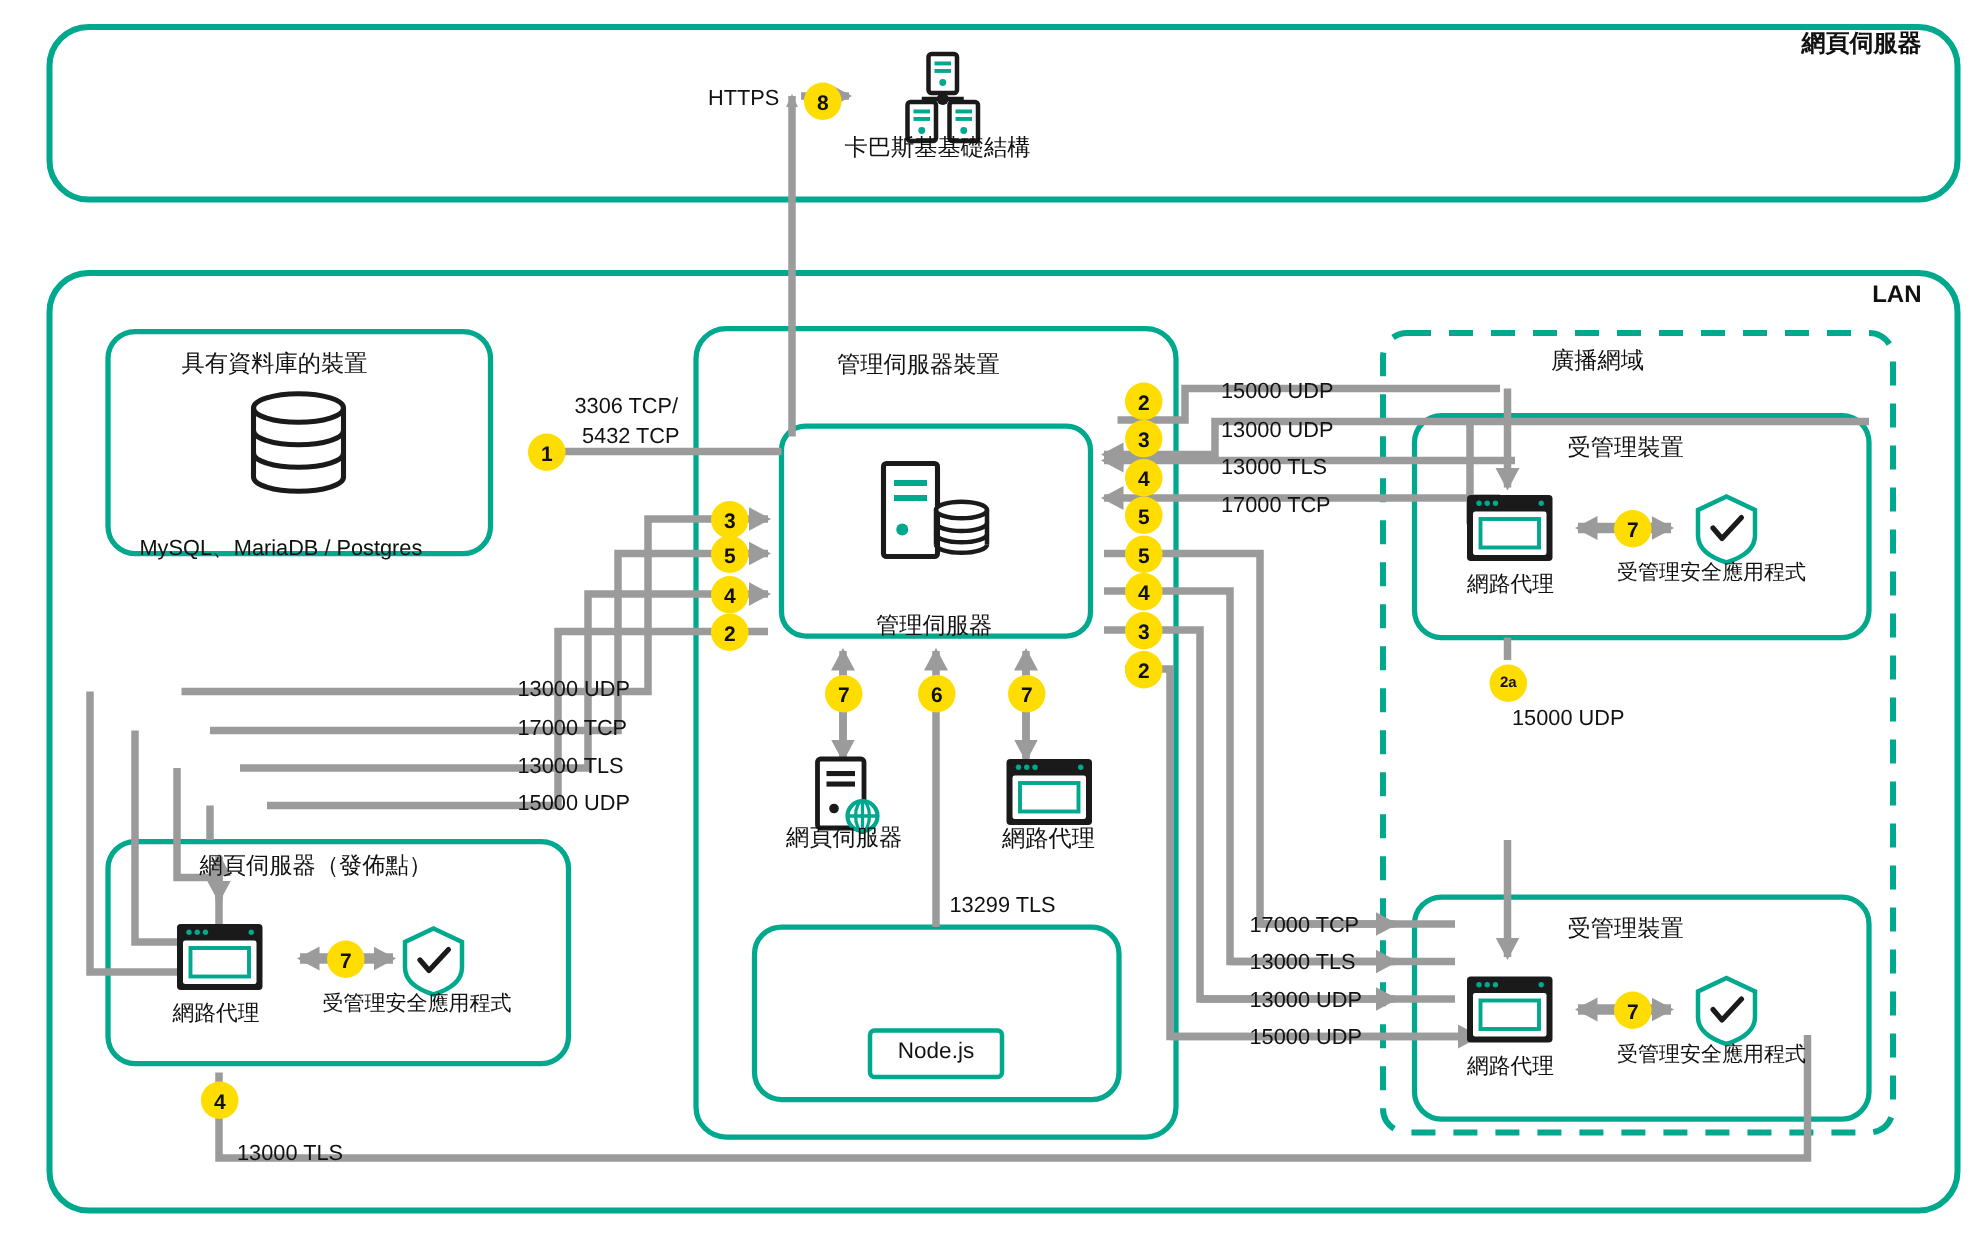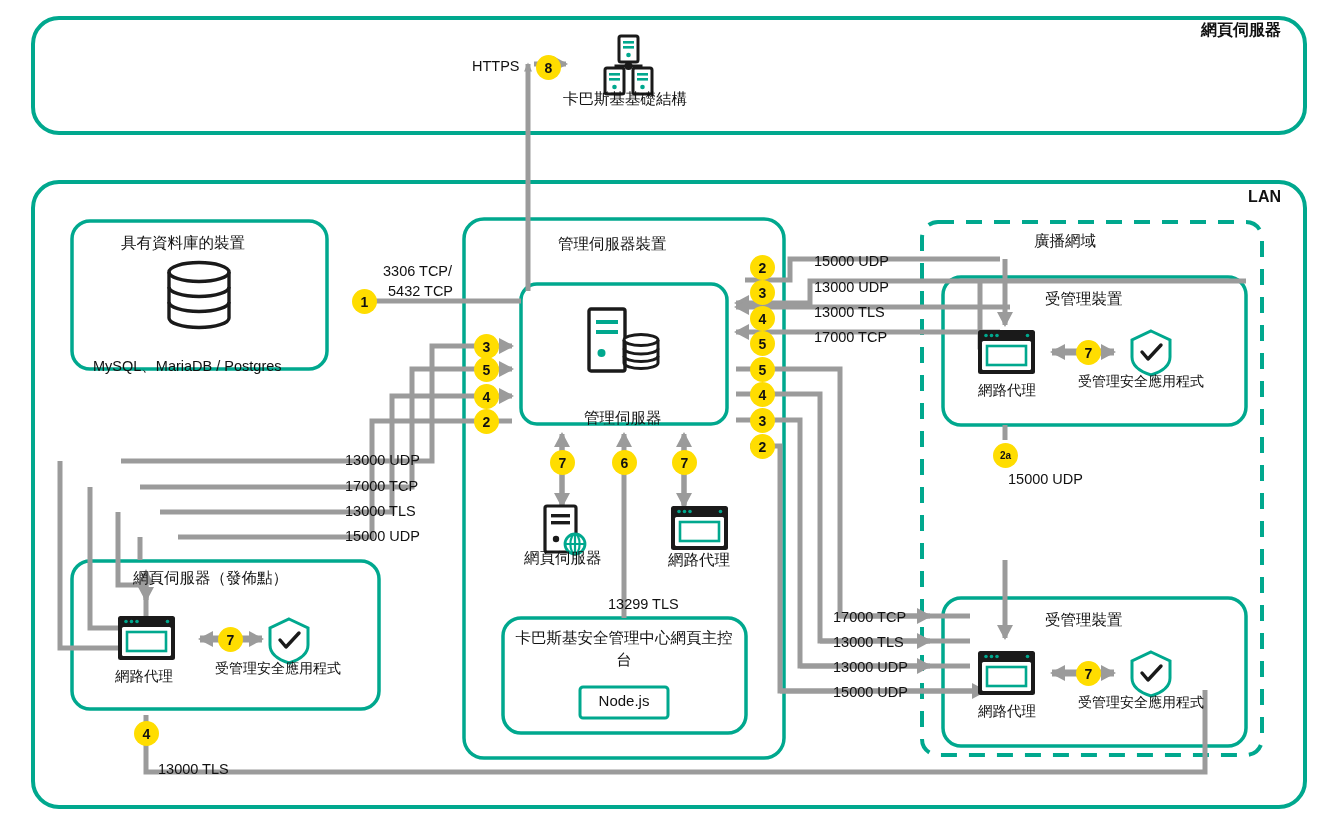--- a/index.html
+++ b/index.html
@@ -273,23 +273,22 @@
 
 <div class="badge" style="left:134px;top:721px;">4</div>
 <div class="lbl port" style="left:158px;top:760px;">13000 TLS</div>
 
 <div class="badge" style="left:550px;top:450px;">7</div>
 <div class="badge" style="left:612px;top:450px;">6</div>
 <div class="badge" style="left:672px;top:450px;">7</div>
 
 <div class="lbl cjk" style="left:524px;top:550px;font-family:Liberation Mono, monospace;">網頁伺服器</div>
 <div class="lbl cjk" style="left:668px;top:550px;">網路代理</div>
-<div class="lbl port" style="left:608px;top:595px;">13299 TLS</div>
-
-<div class="lbl cjk ctr" style="left:513px;top:627px;width:222px;white-space:normal;line-height:1.45;">卡巴斯基安全管理中心網頁主控台</div>
+<div class="lbl port" style="left:633px;top:595px;">13299 TLS</div>
+
 <div class="lbl ctr" style="left:580px;top:692px;width:88px;font-size:15px;">Node.js</div>
 
 <div class="lbl port" style="left:833px;top:608px;">17000 TCP</div>
 <div class="lbl port" style="left:833px;top:633px;">13000 TLS</div>
 <div class="lbl port" style="left:833px;top:658px;">13000 UDP</div>
 <div class="lbl port" style="left:833px;top:683px;">15000 UDP</div>
 
 <div class="lbl cjk" style="left:1045px;top:610px;">受管理裝置</div>
 <div class="lbl" style="left:978px;top:702px;">網路代理</div>
 <div class="lbl" style="left:1078px;top:694px;font-size:14px;">受管理安全應用程式</div>

